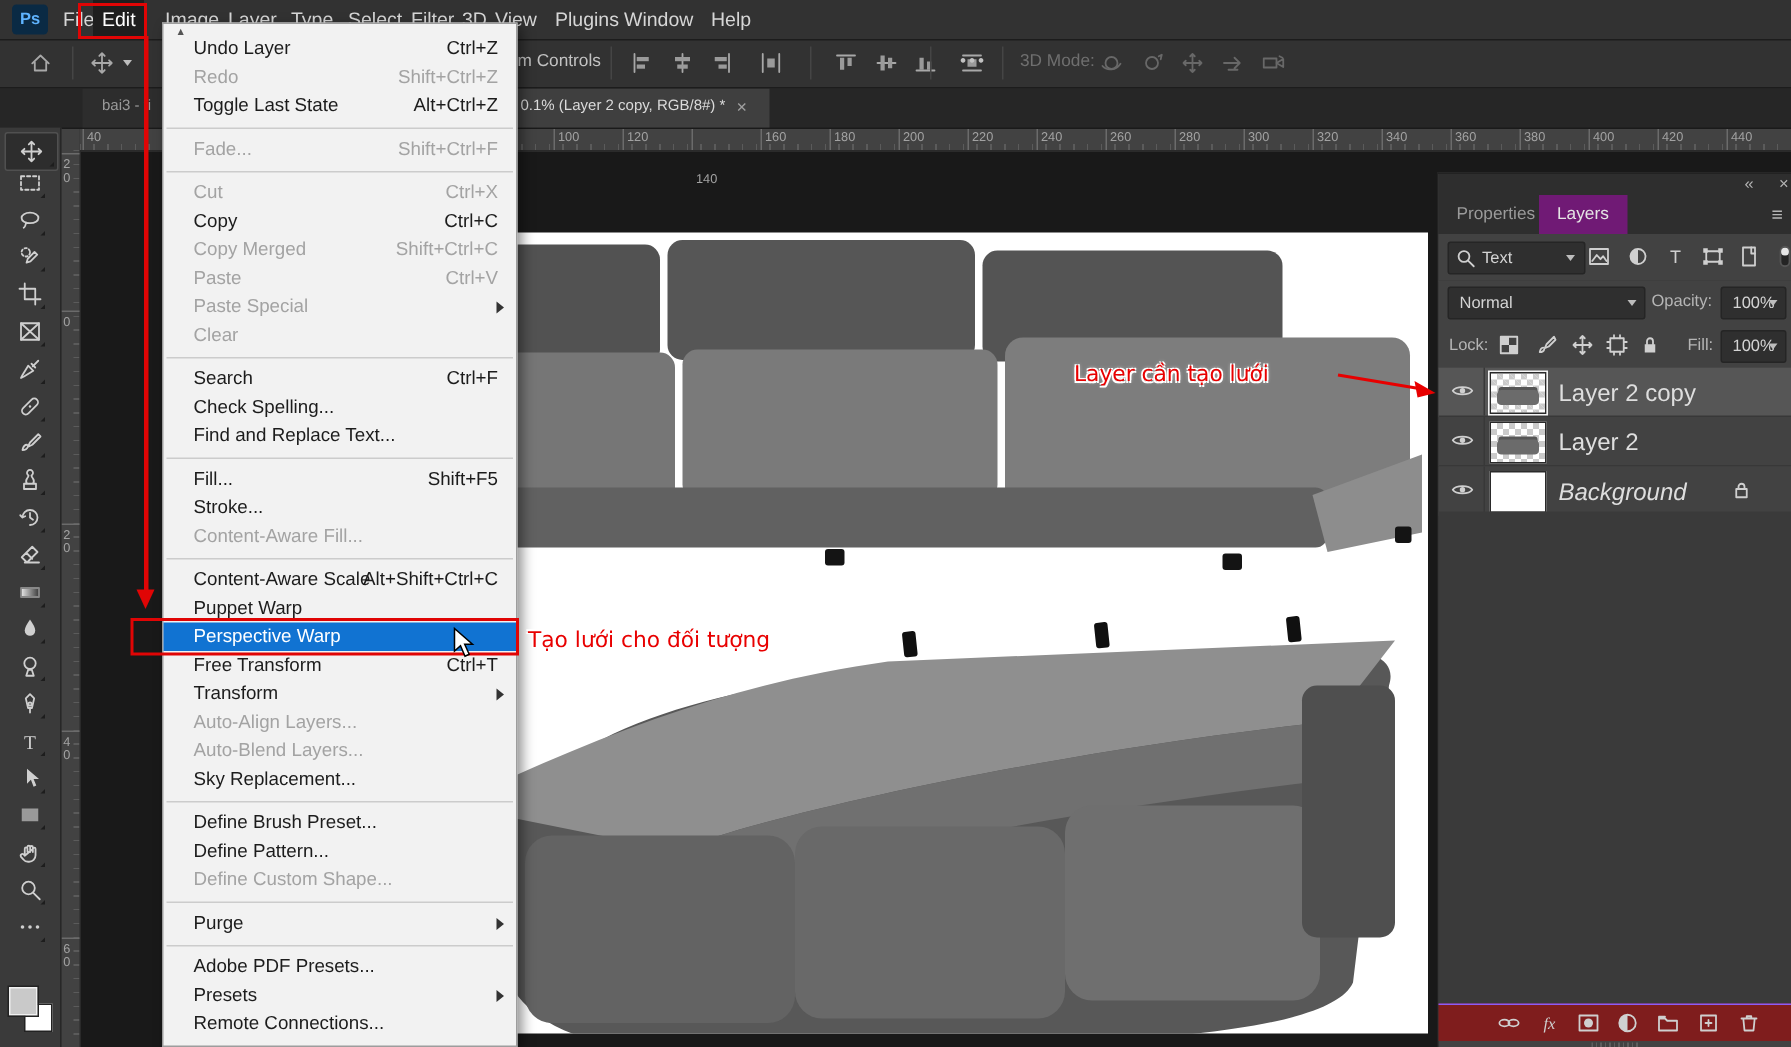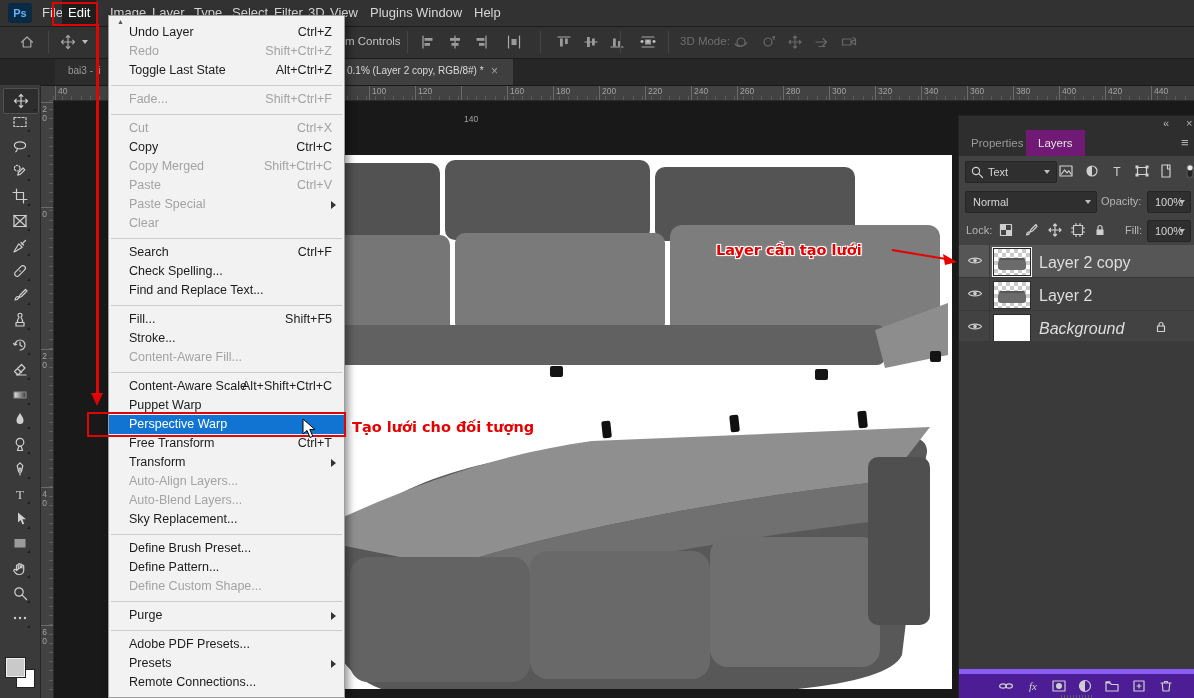--- a/index.html
+++ b/index.html
@@ -103,22 +103,22 @@
       linear-gradient(45deg,#cacaca 25%,transparent 25%,transparent 75%,#cacaca 75%),
       linear-gradient(45deg,#cacaca 25%,transparent 25%,transparent 75%,#cacaca 75%);
       background-size:8px 8px;background-position:0 0,4px 4px;}
   .lr-thumb.selected-brackets{outline:1px solid #f4f4f4;}
   .sofa-blob{position:absolute;left:4px;top:11px;width:28px;height:10px;background:#6b6b6b;
              border-radius:3px;box-shadow:0 -3px 0 -1px #565656;}
   .lr-name{position:absolute;left:80px;top:9px;font-size:16px;color:#dedede;}
   .lr-name.italic{font-style:italic;}
   .lr-lock{position:absolute;left:194px;top:8px;width:16px;height:16px;}
   .panel-empty{position:absolute;left:0;top:225px;width:236px;height:328px;background:#3a3a3a;}
-  .panel-bottom{position:absolute;left:0;top:553px;width:236px;height:24px;background:#4c1d95;
-                border-top:5px solid #8b5cf6;}
+  .panel-bottom{position:absolute;left:0;top:553px;width:236px;height:24px;background:#7f1d1d;
+                border-top:1px solid #8b5cf6;}
   .pb-icon{position:absolute;top:4px;width:16px;height:16px;}
   .panel-grip{position:absolute;left:102px;top:579px;width:32px;height:3px;
               background-image:repeating-linear-gradient(90deg,#5e5e5e 0 1px,transparent 1px 3px);}
   
   .dropdown{position:absolute;left:108px;top:15px;width:237px;height:683px;background:#f2f2f2;
             border:1px solid #9d9d9d;box-shadow:3px 3px 8px rgba(0,0,0,.45);z-index:5;
             box-sizing:border-box;padding-top:7px;font-size:12.5px;color:#1c1c1c;}
   .dm-scroll{position:absolute;left:8px;top:2px;font-size:7px;color:#555;}
   .dm-item{position:relative;height:19px;line-height:19px;padding-left:20px;white-space:nowrap;}
   .dm-item .sc{position:absolute;right:12px;color:inherit;}
@@ -127,21 +127,21 @@
   .dm-sep{height:10px;position:relative;}
   .dm-sep:after{content:"";position:absolute;left:2px;right:2px;top:5px;height:1px;background:#cccccc;}
   .dm-sub{position:absolute;right:8px;top:5.5px;width:0;height:0;border-top:4px solid transparent;
           border-bottom:4px solid transparent;border-left:5px solid #333;}
   
   .red-box{position:absolute;border:2px solid #e00505;z-index:6;}
   .red-line{position:absolute;left:96px;top:24px;width:2.5px;height:370px;background:#e00505;z-index:6;}
   .red-arrowhead{position:absolute;left:91px;top:393px;width:0;height:0;border-left:6px solid transparent;
                  border-right:6px solid transparent;border-top:13px solid #e00505;z-index:6;}
   .vn-note{position:absolute;z-index:7;font-family:"DejaVu Sans",sans-serif;font-size:14.5px;
-           font-weight:bold;color:#e80000;white-space:nowrap;
+           font-weight:normal;color:#e80000;white-space:nowrap;
            text-shadow:-1px -1px 0 #fff,1px -1px 0 #fff,-1px 1px 0 #fff,1px 1px 0 #fff,0 0 3px #fff;}
   .note-arrow{position:absolute;z-index:7;}
   .cursor{position:absolute;left:301px;top:418px;z-index:8;}
   
   .icn{width:16px;height:16px;stroke:#cfcfcf;fill:none;stroke-width:1.2;stroke-linecap:round;
        stroke-linejoin:round;display:block;}
   .icn.dim{stroke:#686868;}
   .icn.opt{stroke:#a8a8a8;}
 </style>
 </head>

